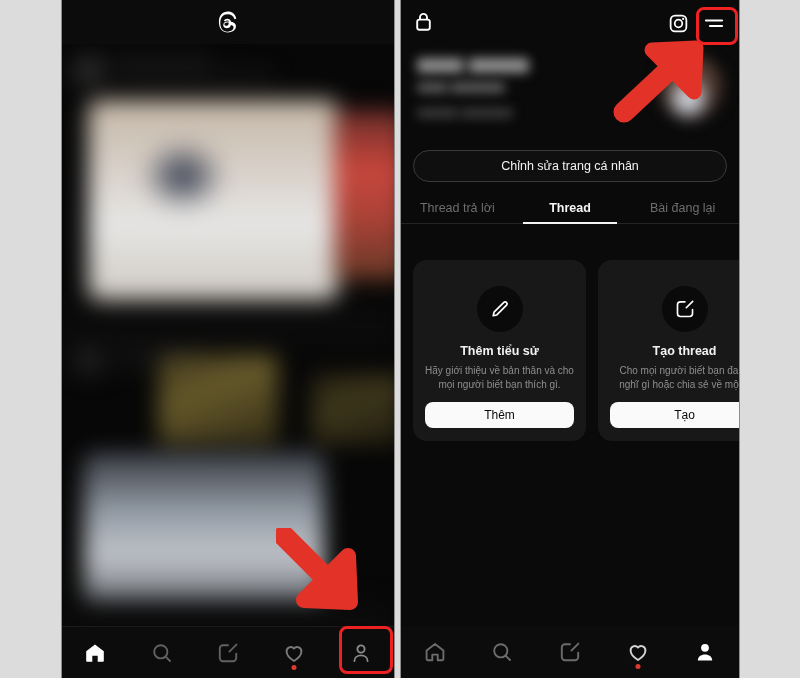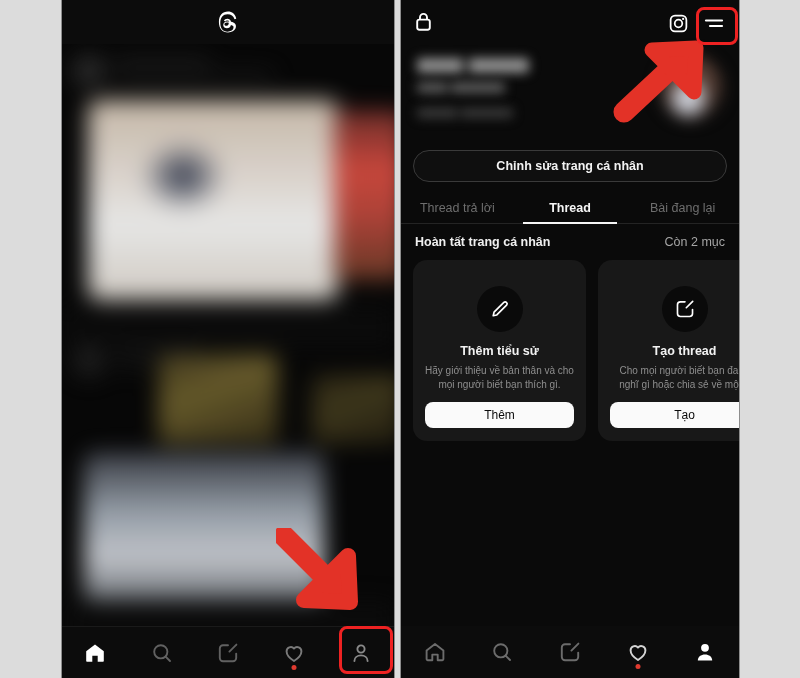--- a/index.html
+++ b/index.html
@@ -104,21 +104,21 @@
       radial-gradient(circle at 50% 42%, #5a4137 0 34%, #2a201c 62%, #121212 100%);
   }
 
   .r-actions {
     position:absolute; left:0; top:150px; width:100%;
     display:flex; gap:10px; padding:0 12px;
   }
   .pill {
     flex:1; height:32px; border:1px solid #3a3a3a; border-radius:16px;
     background:#0f0f0f; color:#f2f2f2;
-    font-size:12.5px; font-weight:bold;
+    font-size:12.5px; font-weight:normal;
     display:flex; align-items:center; justify-content:center;
     white-space:nowrap;
   }
 
   .r-tabs {
     position:absolute; left:0; top:192px; width:100%; height:32px;
     display:flex; border-bottom:1px solid #242424;
   }
   .tab {
     flex:1; display:flex; align-items:center; justify-content:center;
@@ -269,24 +269,20 @@
     <div class="r-actions">
       <div class="pill">Chỉnh sửa trang cá nhân</div>
     </div>
 
     <div class="r-tabs">
       <div class="tab">Thread trả lời</div>
       <div class="tab active">Thread</div>
       <div class="tab">Bài đang lại</div>
     </div>
 
-    <div class="r-complete">
-      <span class="title">Hoàn tất trang cá nhân</span>
-      <span class="count">Còn 2 mục</span>
-    </div>
 
     <div class="cards">
 
       <div class="card">
         <div class="card-icon">
           <svg width="22" height="22" viewBox="0 0 24 24">
             <path d="M4.6 19.4l.9-3.9L16.2 4.8a2 2 0 0 1 2.8 0l.2.2a2 2 0 0 1 0 2.8L8.5 18.5z" fill="none" stroke="#fff" stroke-width="1.8" stroke-linejoin="round"></path>
           </svg>
         </div>
         <div class="card-title">Thêm tiểu sử</div>

